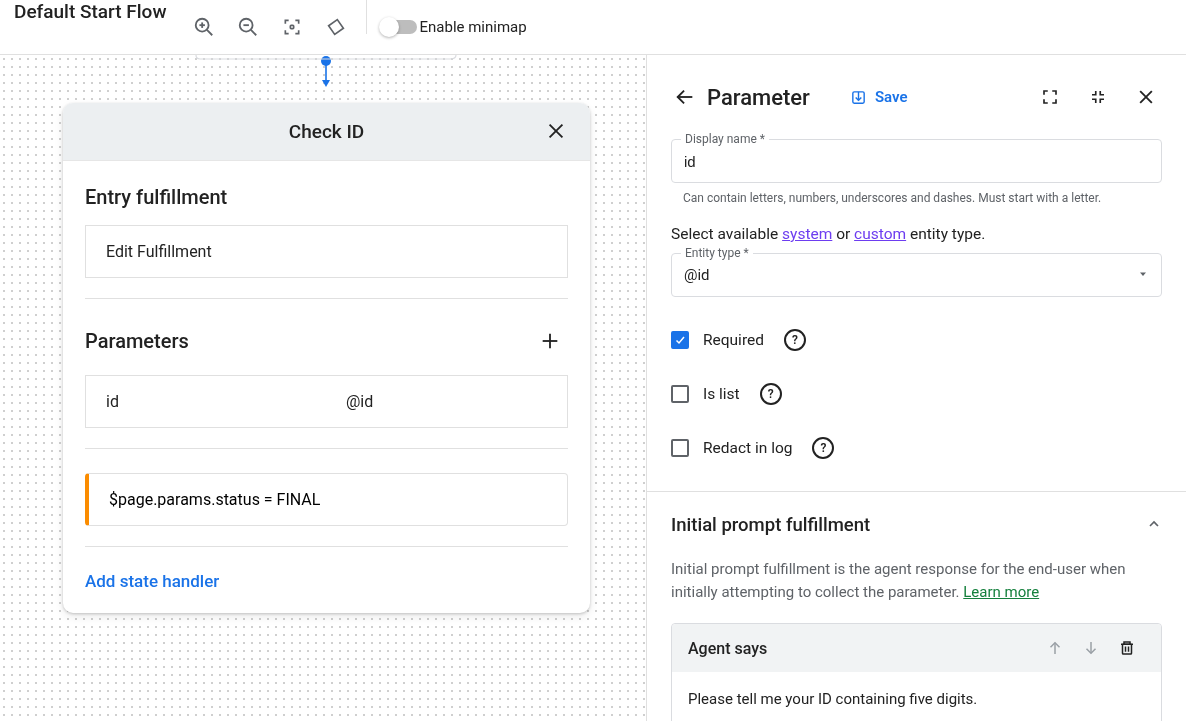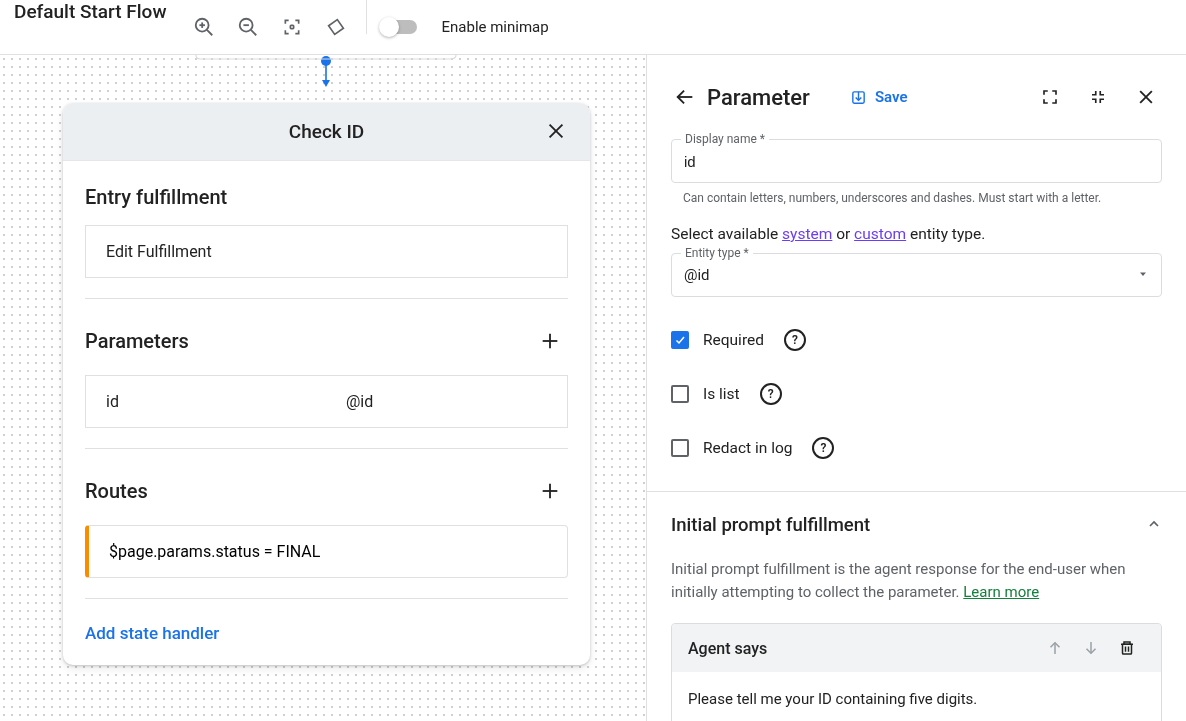--- a/index.html
+++ b/index.html
@@ -5,21 +5,21 @@
     * { box-sizing: border-box; margin: 0; padding: 0; }
     html, body { width: 1186px; height: 721px; font-family: Roboto, Arial, sans-serif; background:#fff; overflow:hidden; }
     .toolbar {
       height: 55px; width: 100%; display:flex; padding: 0 14px;
       border-bottom:1px solid #e0e0e0; position:relative;
     }
     .flow-title { font-size: 19px; font-weight:500; color:#222; letter-spacing:0; }
     .tool-icons { display:flex; gap:4px; margin-left: 18px; align-items:center; }
     .tool-icons .icon-btn { width:40px; height:40px; display:flex; align-items:center; justify-content:center; border-radius:50%; cursor:pointer; color:#5f6368; }
     .tool-divider { width:1px; height:34px; background:#e0e0e0; margin: 0 14px 0 10px; }
-    .toggle-wrap { display:flex; align-items:center; gap:24px; cursor:pointer; }
+    .toggle-wrap { display:flex; align-items:center; gap:2px; cursor:pointer; }
     .toggle { width:36px; height:14px; border-radius:10px; background:#bdbdbd; position:relative; }
     .toggle .knob { position:absolute; left:-2px; top:-3px; width:20px; height:20px; border-radius:50%; background:#fff; box-shadow:0 1px 3px rgba(0,0,0,.3); }
     .toggle-label { font-size:15px; color:#222; }
 
     .workspace { display:flex; height: calc(100% - 55px); }
     .canvas { width: 646px; height:100%; background:#fff; position:relative;
       background-image: radial-gradient(circle, #cfcfcf 0.8px, transparent 0.8px);
       background-size: 8px 8px;
       background-position: 0 0;
     }
@@ -166,29 +166,20 @@
                   </svg>
               </div>
             </div>
             <div class="box-row param-row">
               <span class="param-name">id</span>
               <span>@id</span>
             </div>
           </div>
           <div class="hr-sec"></div>
           <div class="section">
-            <div class="section-title-row">
-              <span class="section-title" style="margin:0">Routes</span>
-              <div class="add-btn">
-                <svg width="22" height="22" viewBox="0 0 24 24" stroke="#222" stroke-width="2">
-                    <line x1="12" y1="4" x2="12" y2="20"></line>
-                    <line x1="4" y1="12" x2="20" y2="12"></line>
-                  </svg>
-              </div>
-            </div>
             <div class="route-box">$page.params.status = FINAL</div>
           </div>
           <div class="hr-sec"></div>
           <div class="add-state">Add state handler</div>
         </div>
       </div>
     </div>
   </div>
 
   <div class="side">

